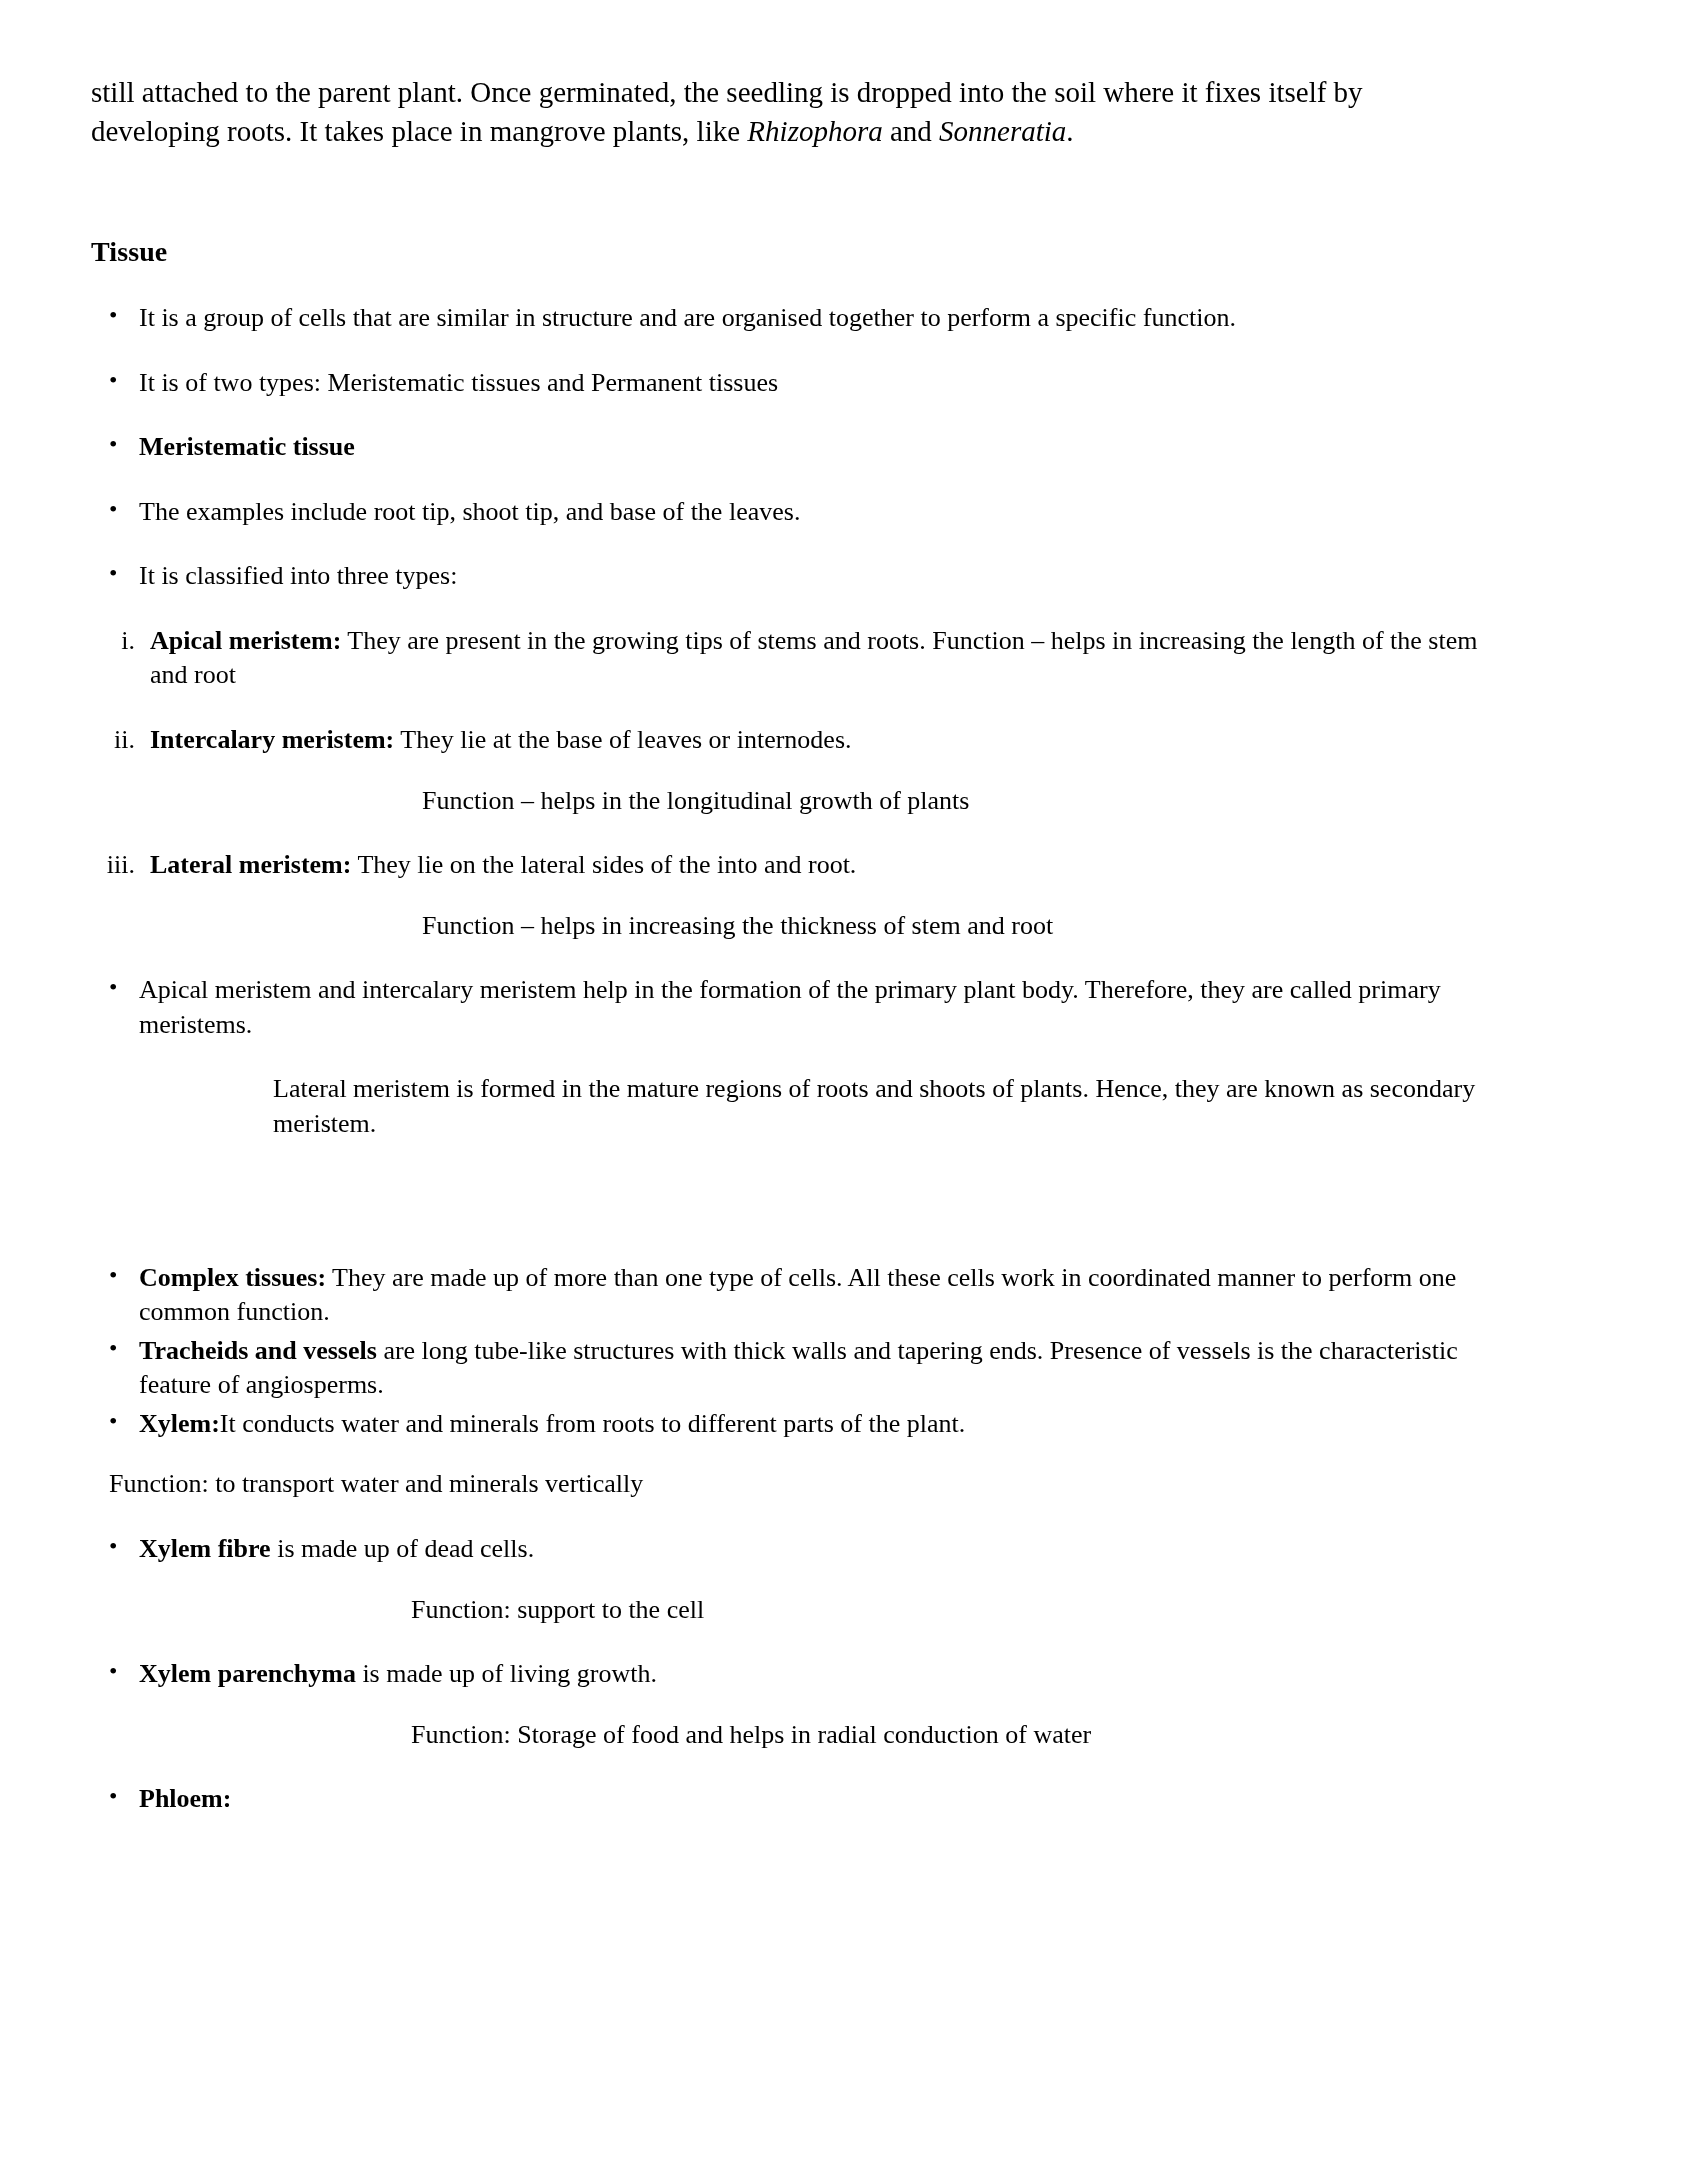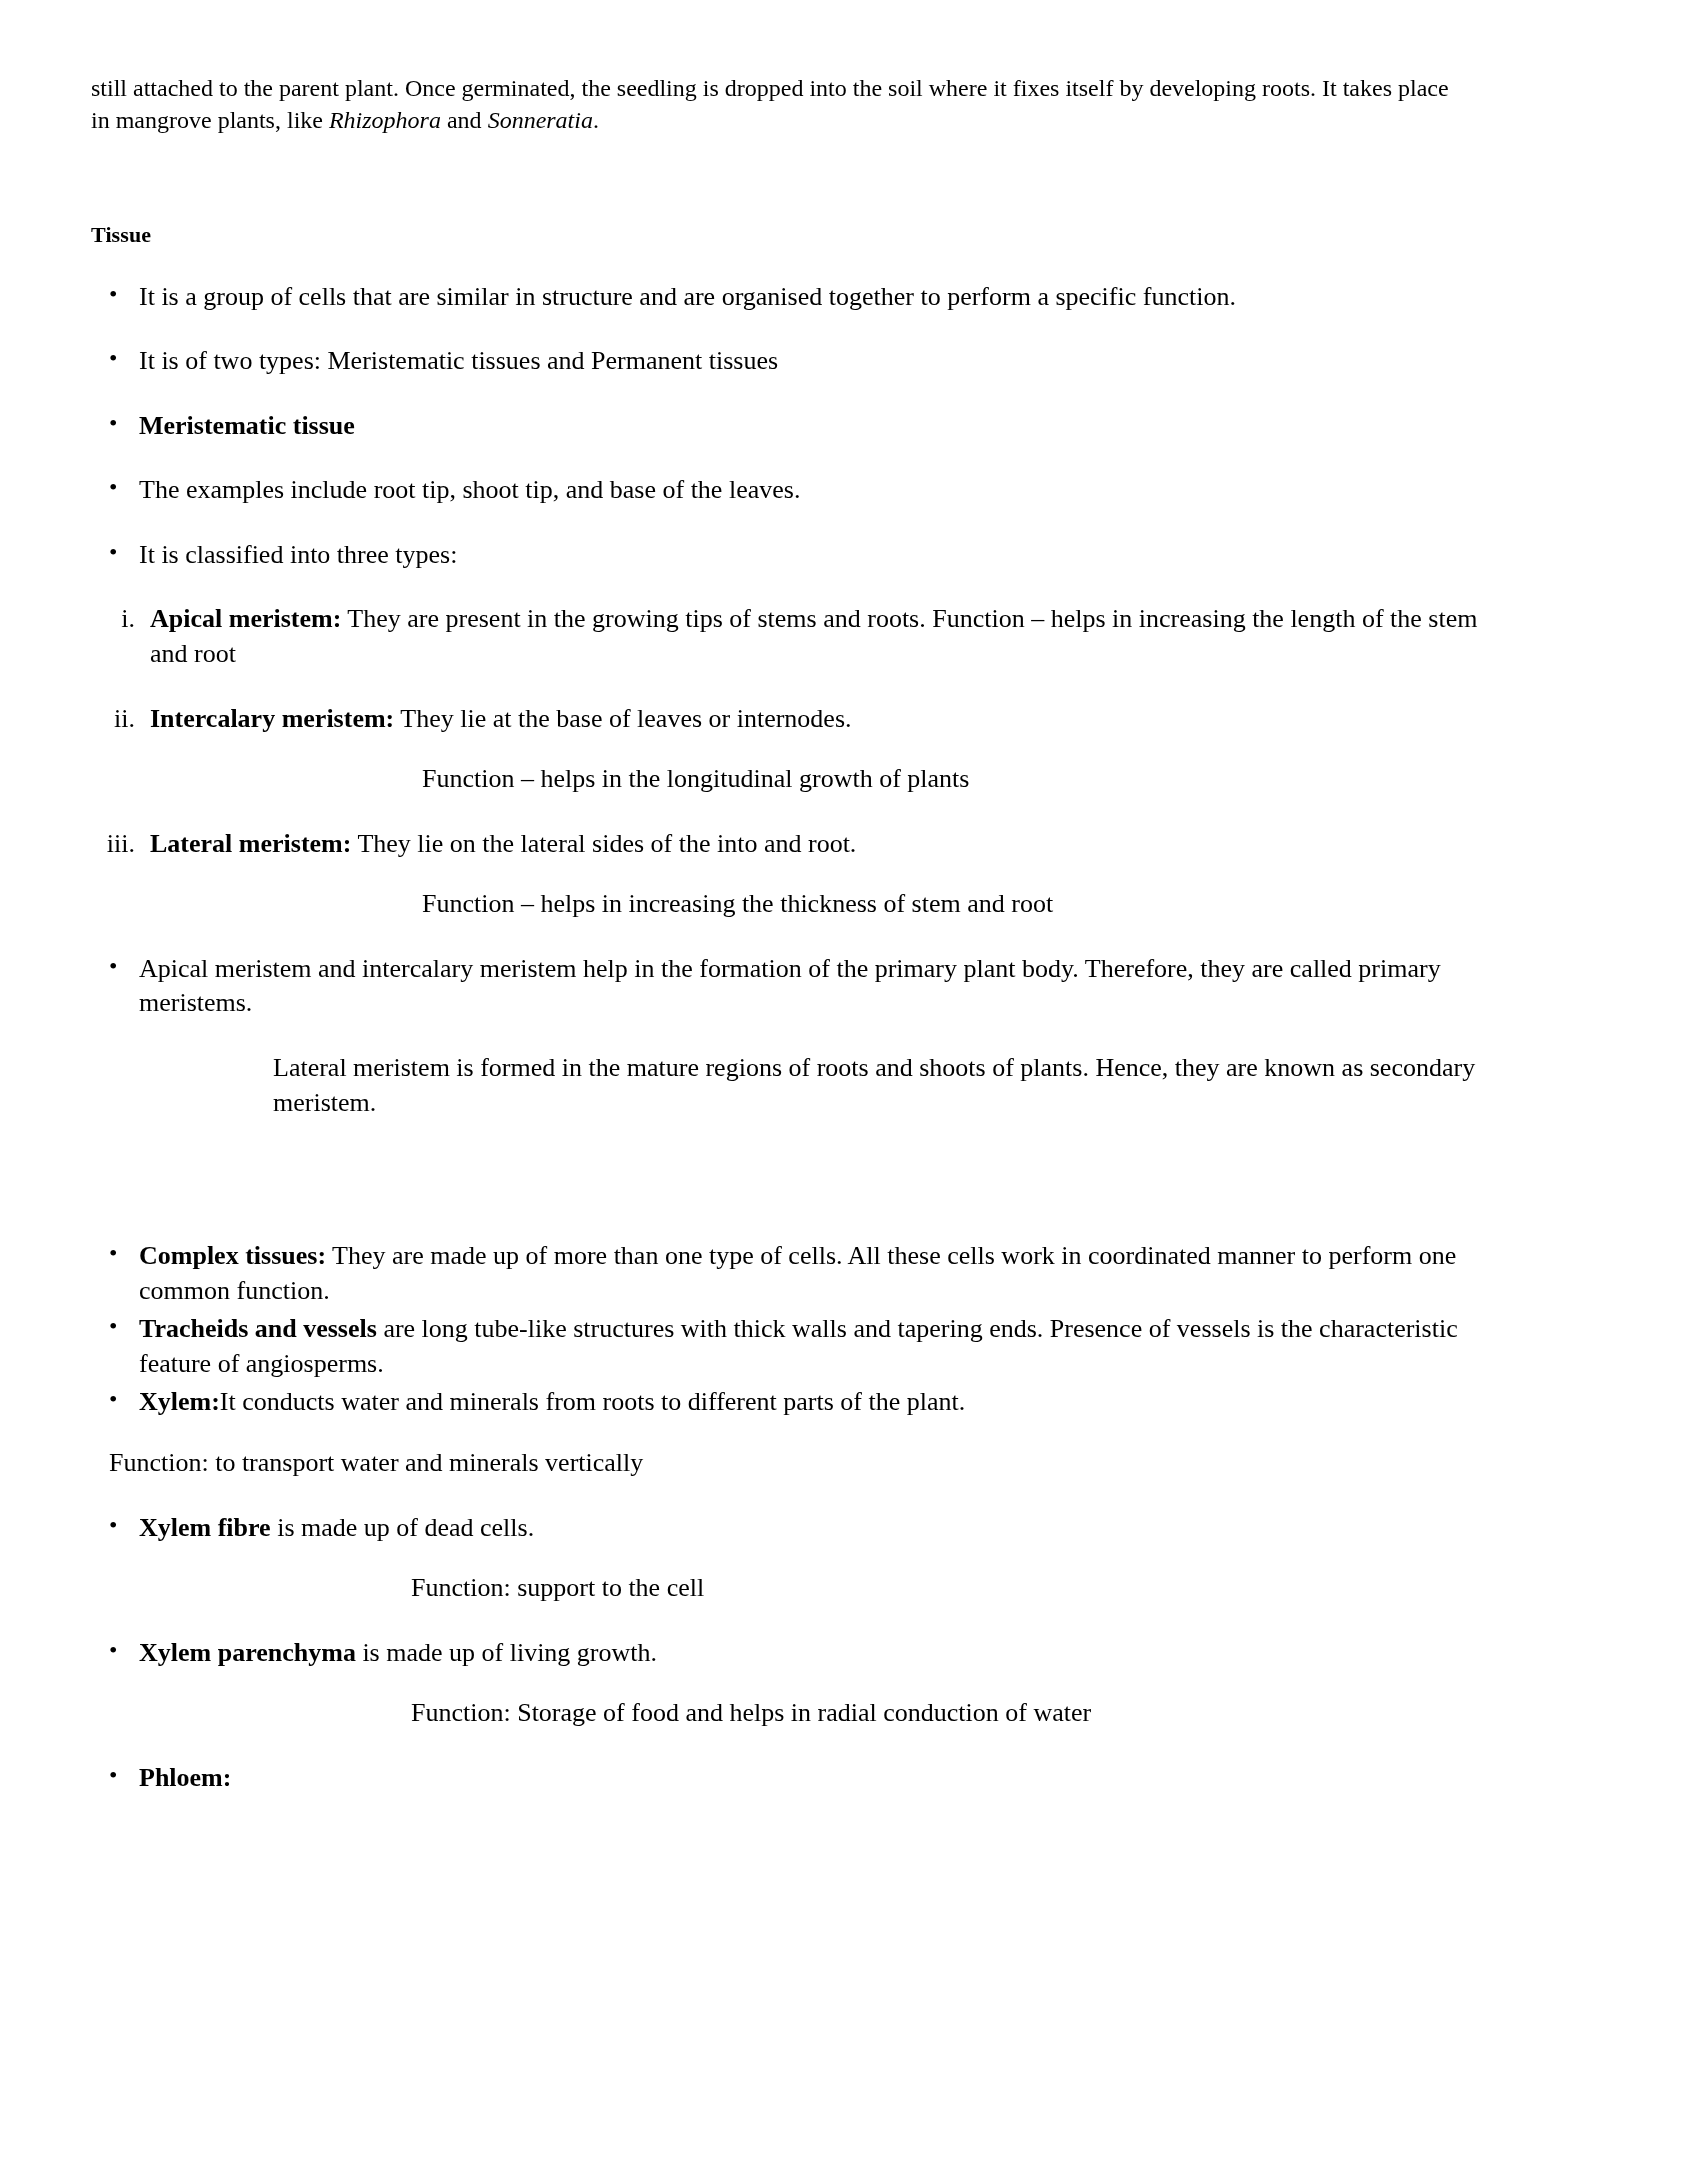--- a/index.html
+++ b/index.html
@@ -24,30 +24,30 @@
   }
   .doc {
     font-size: 26px;
     line-height: 1.35;
   }
 
   
   .intro {
     margin: 0 0 0 0;
     text-align: left;
-    font-size: 24px;
+    font-size: 29px;
     line-height: 1.33;
     max-width: 1381px;
   }
   em.sci { font-style: italic; }
 
   
   .section-heading {
     font-weight: bold;
-    font-size: 22px;
+    font-size: 28px;
     margin: 83px 0 0 0;
     letter-spacing: 0.1px;
   }
 
   
   ul.bullets {
     list-style: none;
     margin: 0;
     padding: 0;
   }

